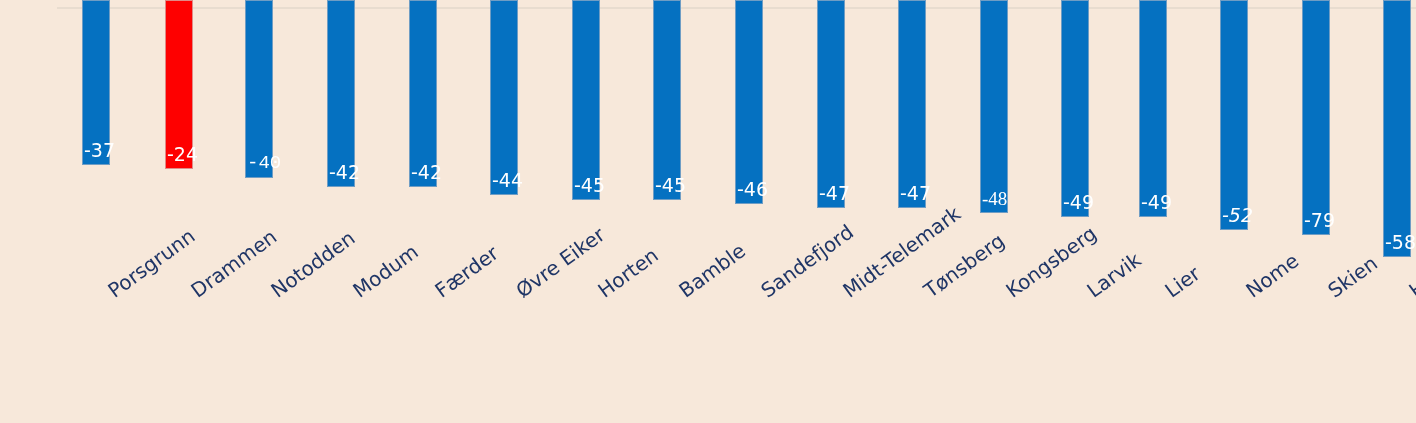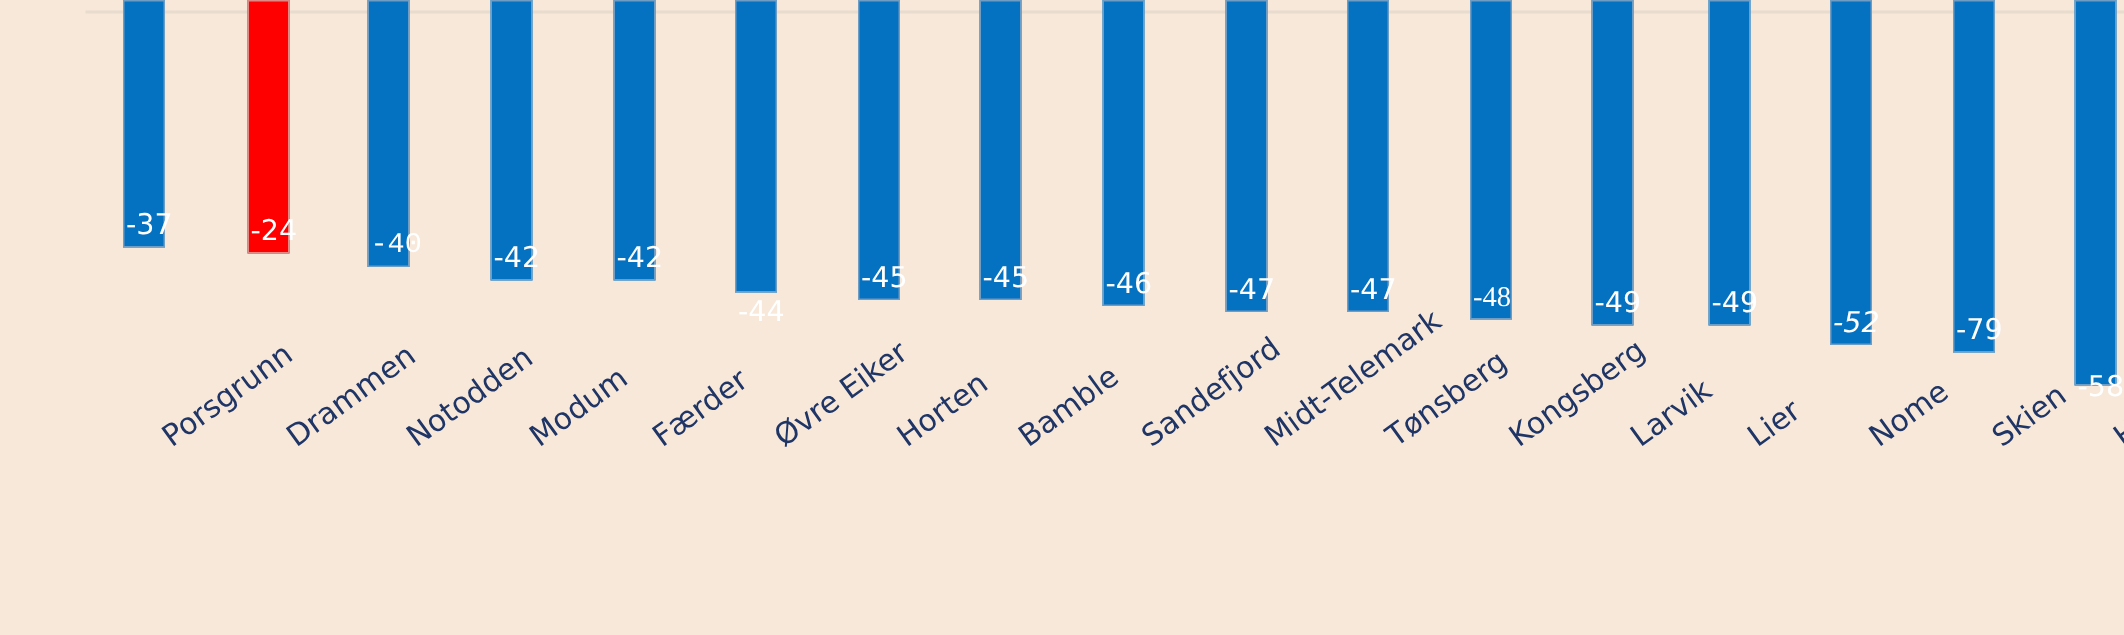--- a/index.html
+++ b/index.html
@@ -100,21 +100,21 @@
       <div class="bar-group" style="left: 327px;">
         <div class="bar" style="height: 187px;"></div>
         <div class="bar-value" style="top: 163px;">-42</div>
       </div>
       <div class="bar-group" style="left: 409px;">
         <div class="bar" style="height: 187px;"></div>
         <div class="bar-value" style="top: 163px;">-42</div>
       </div>
       <div class="bar-group" style="left: 490px;">
         <div class="bar" style="height: 195px;"></div>
-        <div class="bar-value" style="top: 171px; margin-top: 28px;">-44</div>
+        <div class="bar-value" style="top: 171px;">-44</div>
       </div>
       <div class="bar-group" style="left: 572px;">
         <div class="bar" style="height: 200px;"></div>
         <div class="bar-value" style="top: 176px;">-45</div>
       </div>
       <div class="bar-group" style="left: 653px;">
         <div class="bar" style="height: 200px;"></div>
         <div class="bar-value" style="top: 176px;">-45</div>
       </div>
       <div class="bar-group" style="left: 735px;">
@@ -144,21 +144,21 @@
       <div class="bar-group" style="left: 1220px;">
         <div class="bar" style="height: 230px;"></div>
         <div class="bar-value" style="top: 206px; font-style: italic;">-52</div>
       </div>
       <div class="bar-group" style="left: 1302px;">
         <div class="bar" style="height: 235px;"></div>
         <div class="bar-value" style="top: 211px;">-79</div>
       </div>
       <div class="bar-group" style="left: 1383px;">
         <div class="bar" style="height: 257px;"></div>
-        <div class="bar-value" style="top: 233px; margin-top: 16px;">-58</div>
+        <div class="bar-value" style="top: 233px;">-58</div>
       </div>
     </div>
 
   <div class="tick-labels" id="tick-labels">
       <div class="tick-label" style="left: 104px; top: 14px; width: 0px;">Porsgrunn</div>
       <div class="tick-label" style="left: 187px; top: 14px; width: 0px;">Drammen</div>
       <div class="tick-label" style="left: 267px; top: 14px; width: 0px;">Notodden</div>
       <div class="tick-label" style="left: 349px; top: 14px; width: 0px;">Modum</div>
       <div class="tick-label" style="left: 431px; top: 14px; width: 0px;">Færder</div>
       <div class="tick-label" style="left: 512px; top: 14px; width: 0px;">Øvre Eiker</div>

